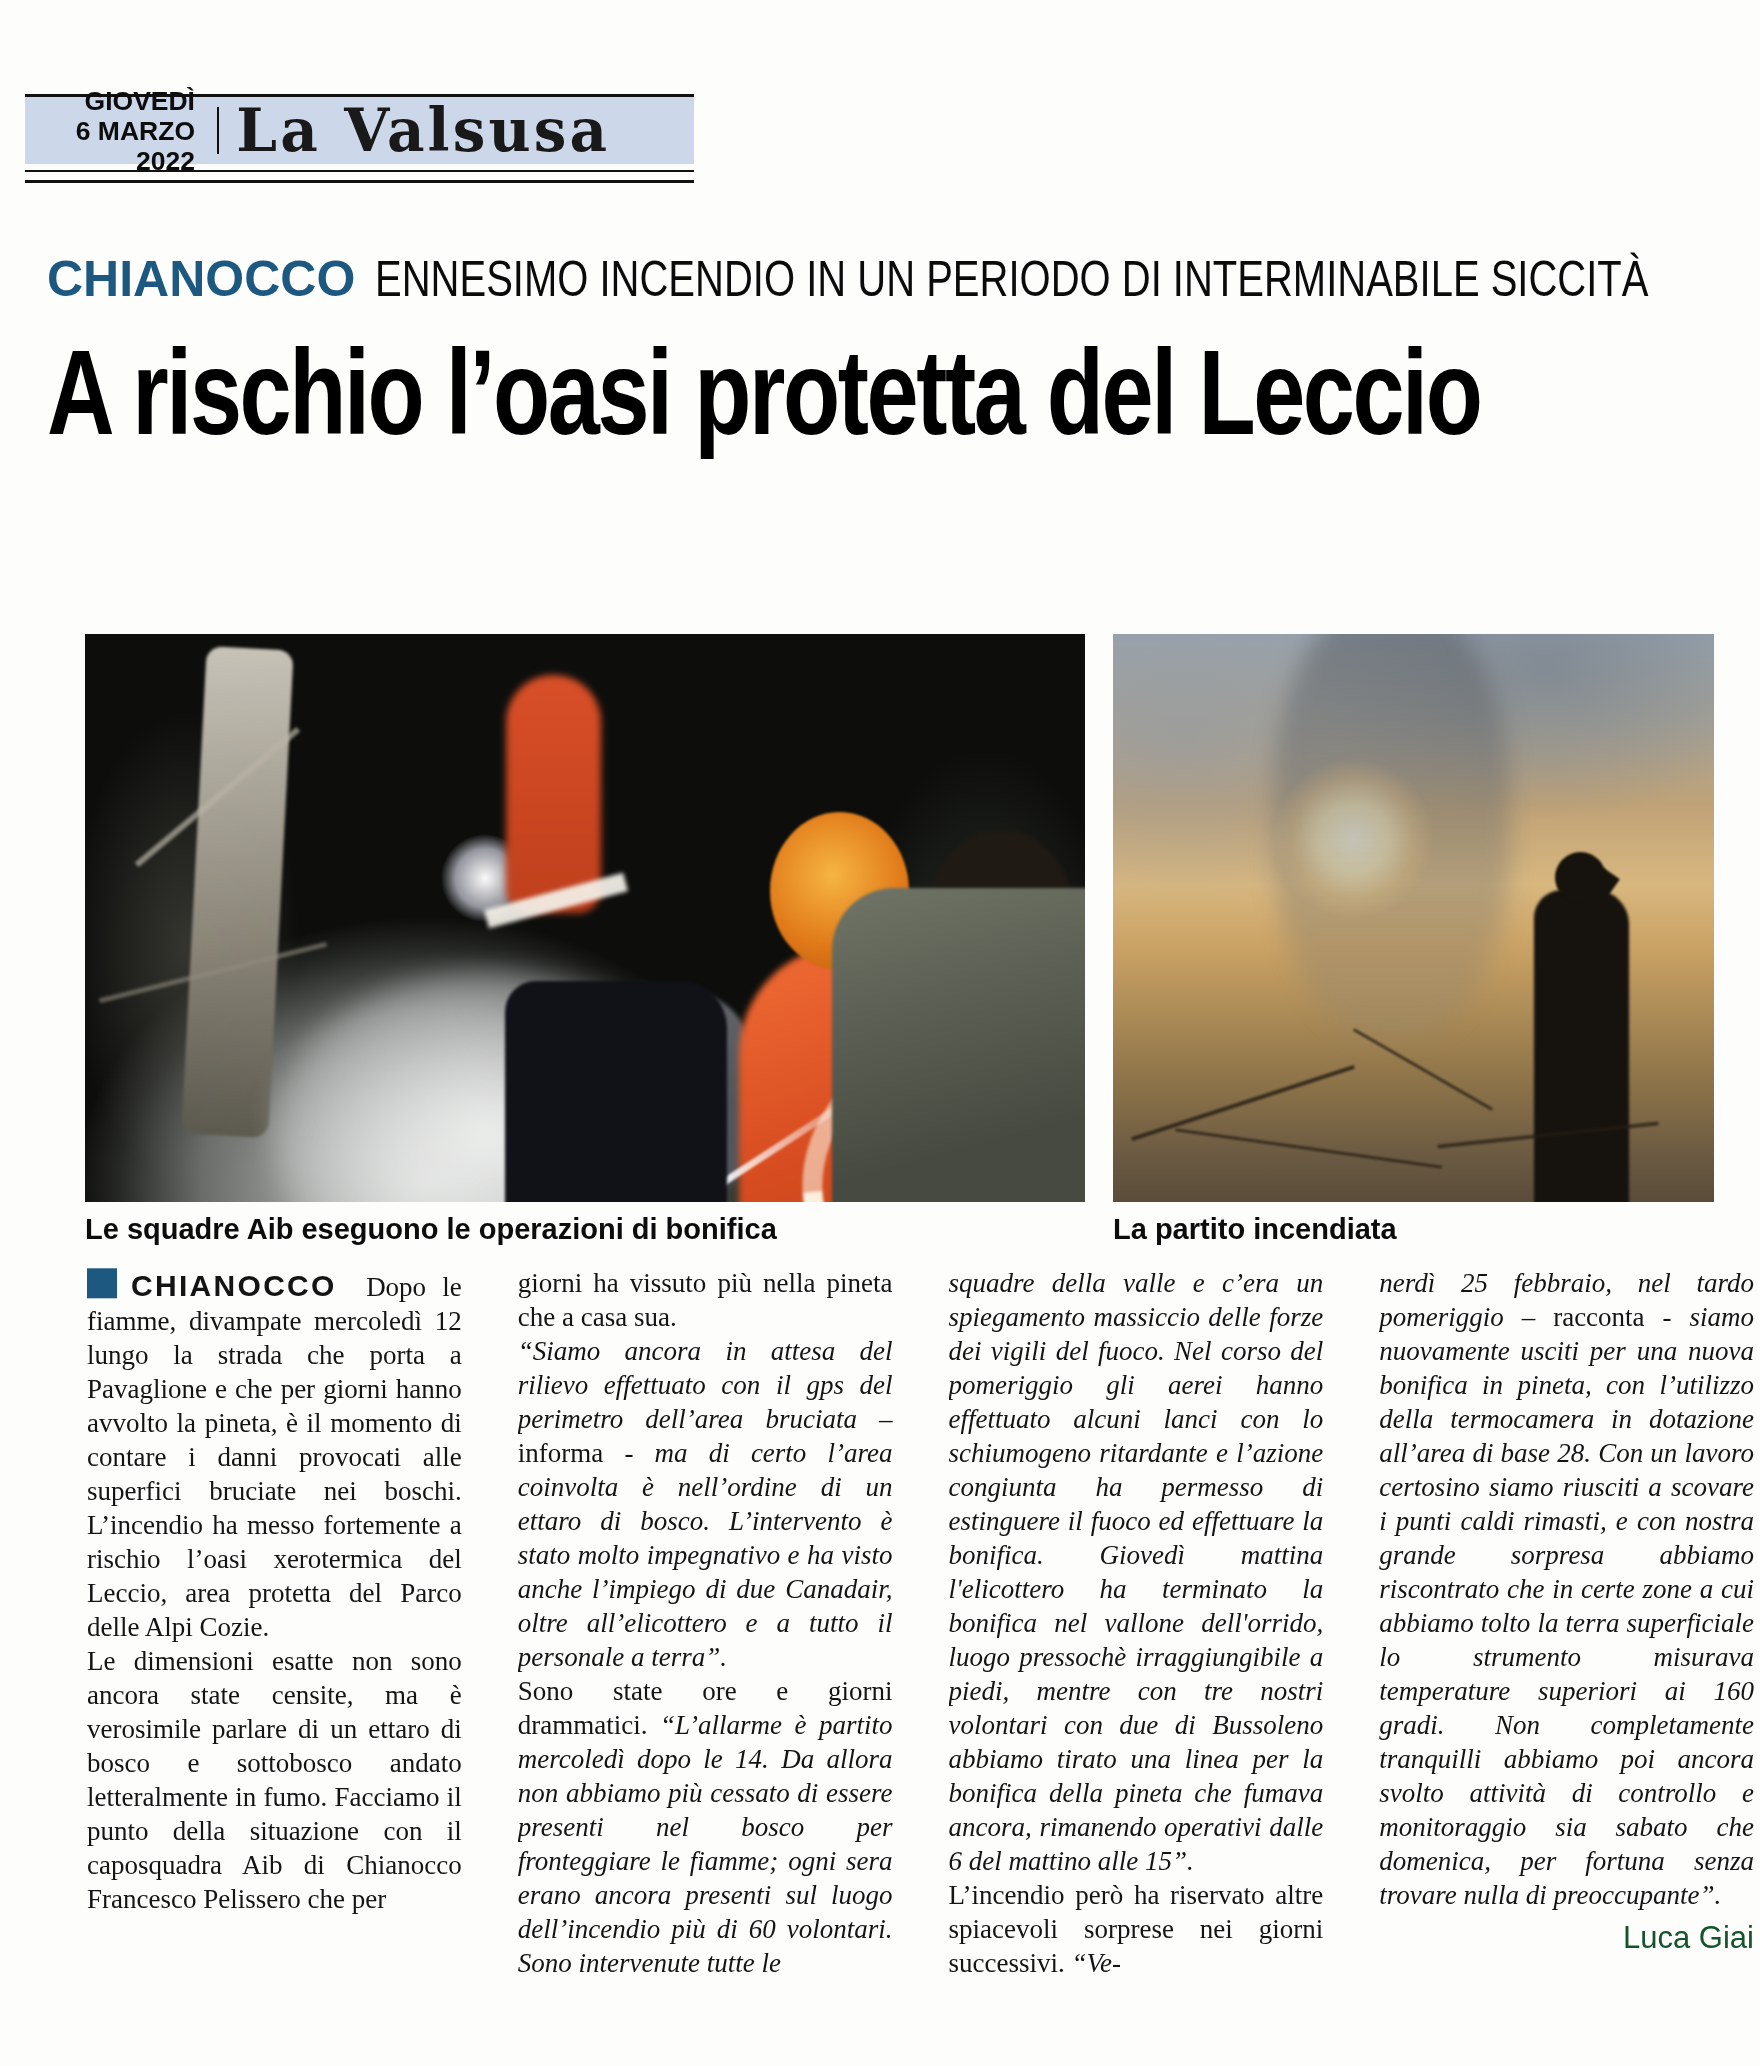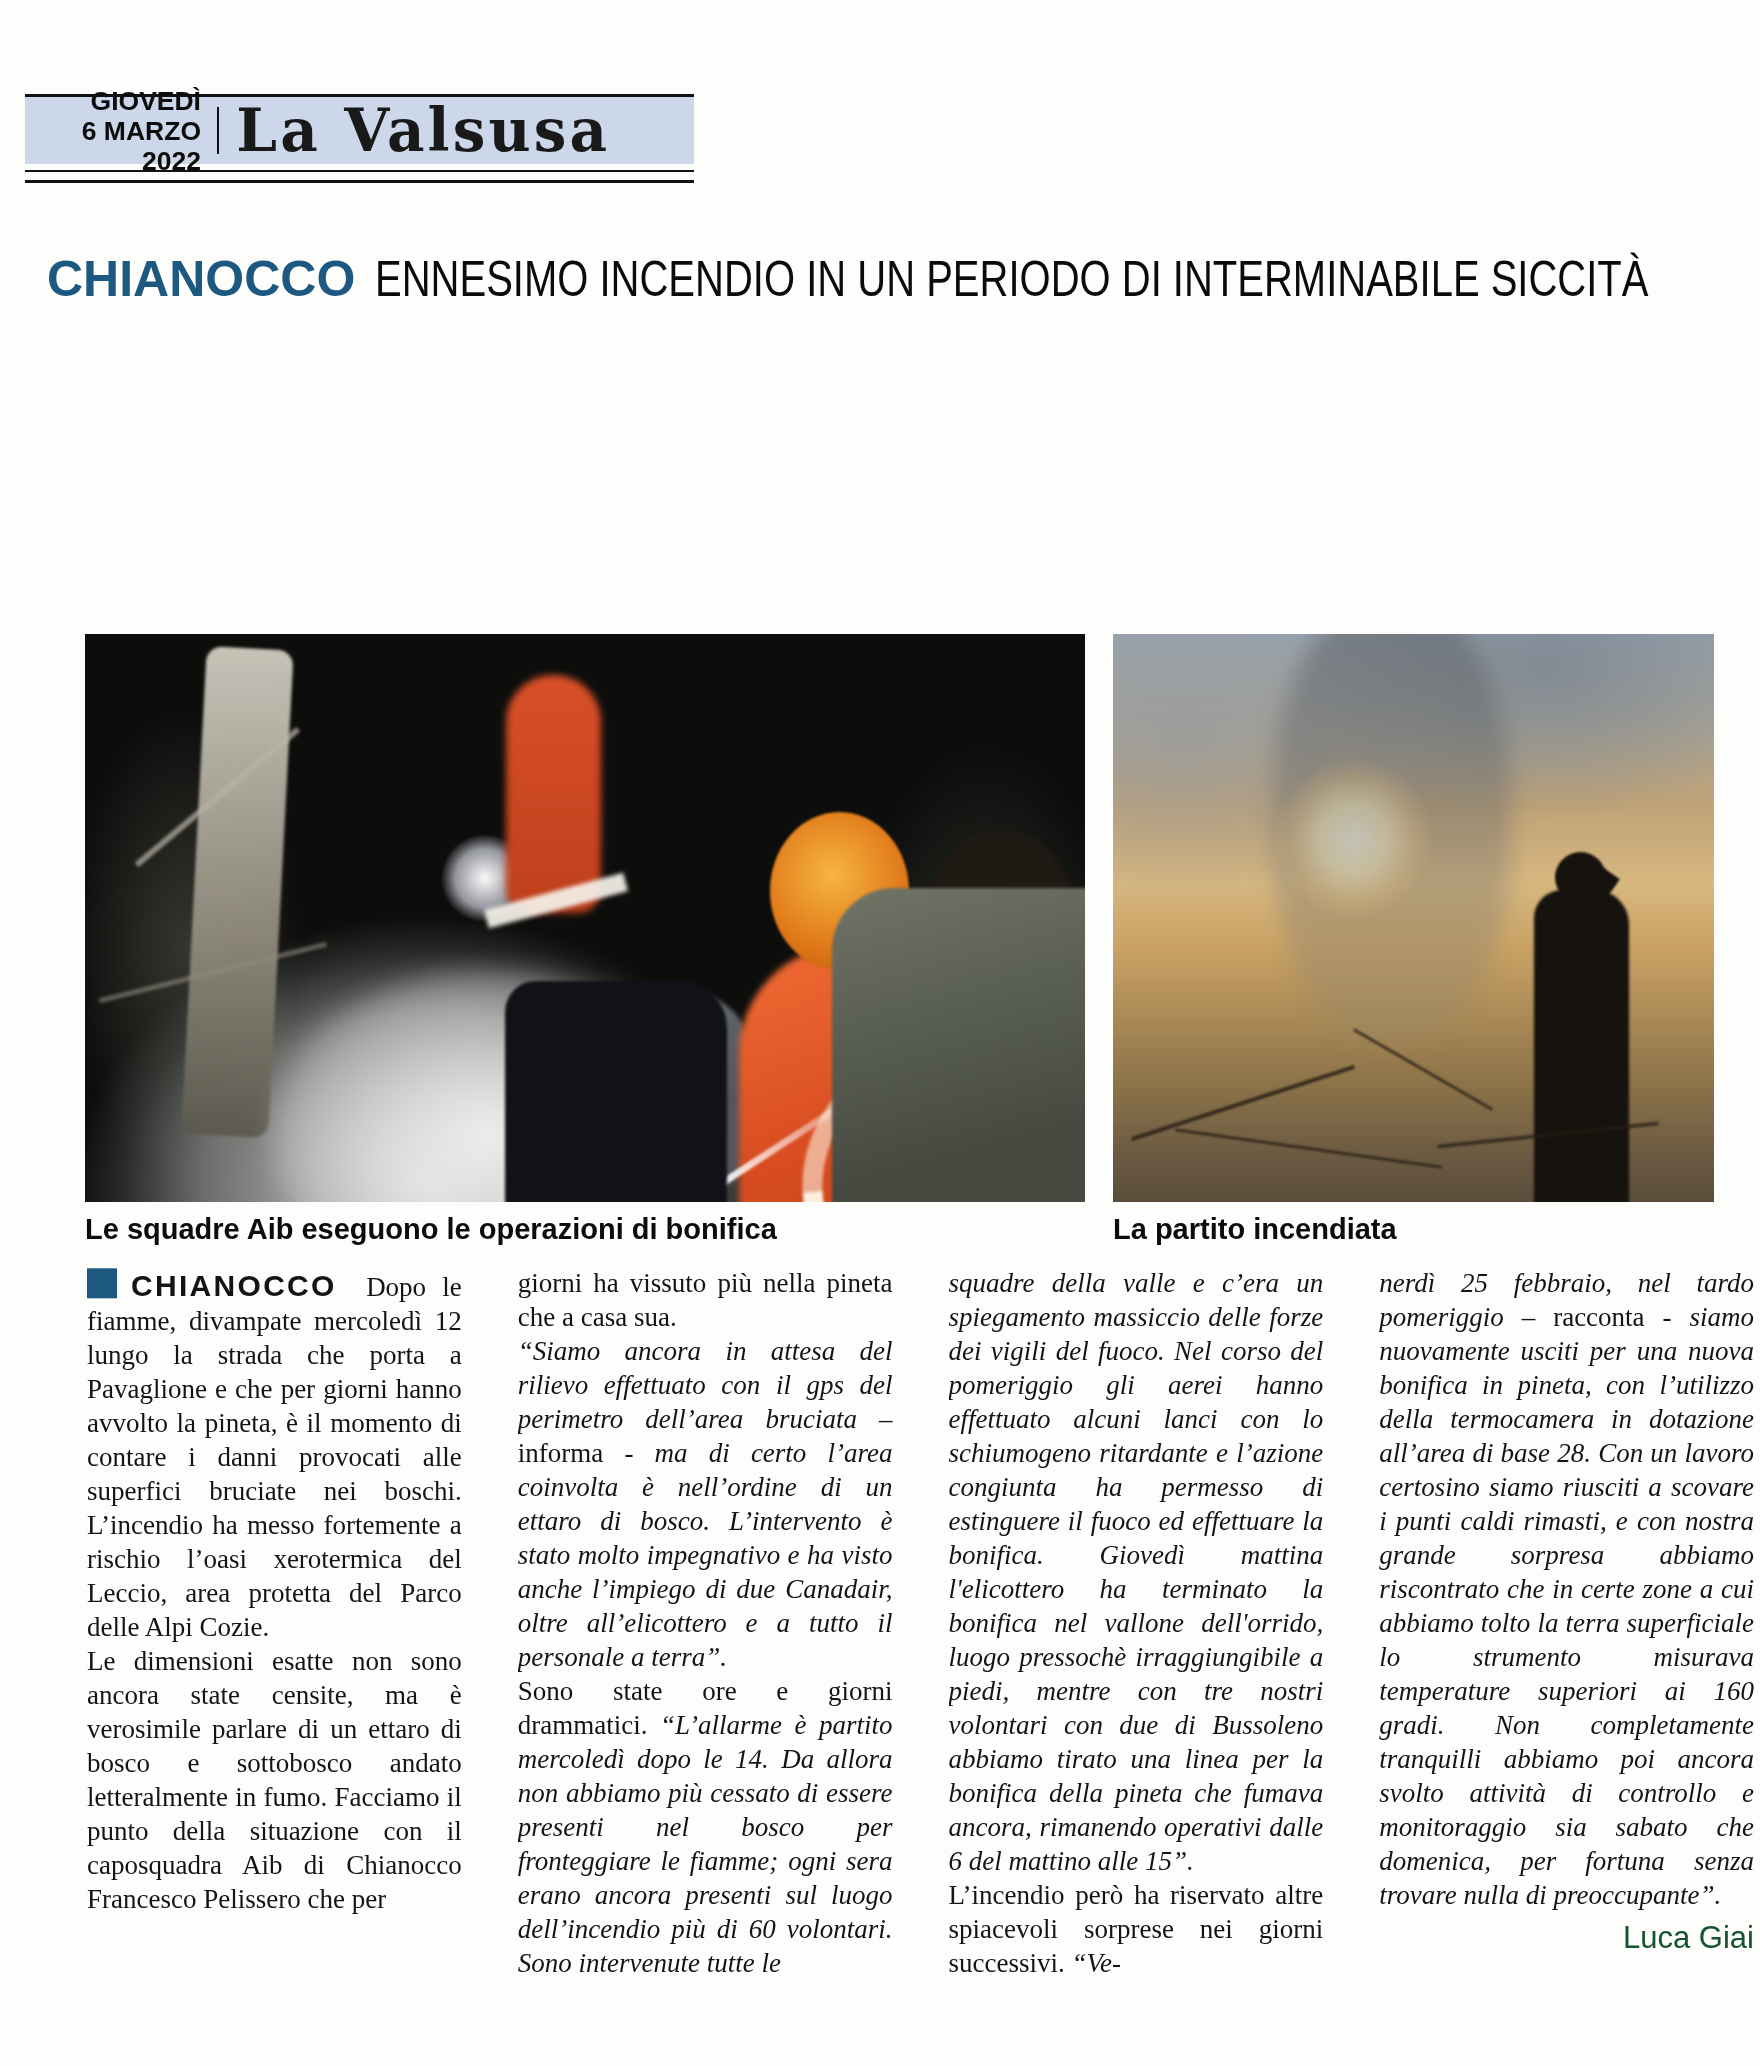--- a/index.html
+++ b/index.html
@@ -16,21 +16,21 @@
     color:var(--text);
     position:relative;
     overflow:hidden;
   }
   .page{position:absolute;inset:0;}
 
   
   .mast-wrap{position:absolute;left:25px;top:94px;width:669px;}
   .mast-toprule{height:3.1px;background:var(--rule);}
   .mast-box{height:67px;background:var(--masthead-bg);display:flex;align-items:center;}
-  .mast-date{width:192px;text-align:right;padding-right:16px;
+  .mast-date{width:192px;text-align:right;padding-right:22px;
     font-family:"Liberation Sans",sans-serif;font-weight:bold;
     font-size:26.5px;line-height:30px;color:#0d0d0d;}
   .mast-divider{width:2.3px;height:47px;background:#101010;}
   .mast-title{font-family:"DejaVu Serif",serif;font-weight:bold;
     font-size:58px;letter-spacing:3.1px;color:#191919;padding-left:17px;
     transform:scaleY(1.02);}
   .mast-rule-a{height:2.3px;background:var(--rule);margin-top:5.5px;}
   .mast-rule-b{height:2.3px;background:var(--rule);margin-top:8.6px;}
 
   
@@ -165,20 +165,23 @@
     <div class="mast-rule-a"></div>
     <div class="mast-rule-b"></div>
   </div>
 
   <div class="kicker">
     <span class="kicker-loc">CHIANOCCO</span>
     <span class="kicker-rest">ENNESIMO INCENDIO IN UN PERIODO DI INTERMINABILE SICCITÀ</span>
   </div>
 
   <div class="headline">
+    <div class="hl">
+      <span class="hl-inner">A rischio l’oasi protetta del Leccio</span>
+    </div>
   </div>
 
   <figure class="figure-left">
     <div class="photo photo-left">
       <div class="trunk"></div>
       <div class="branch-a"></div>
       <div class="branch-b"></div>
       <div class="ff-small"></div>
       <div class="ff-small-stripe"></div>
       <div class="steam"></div>

